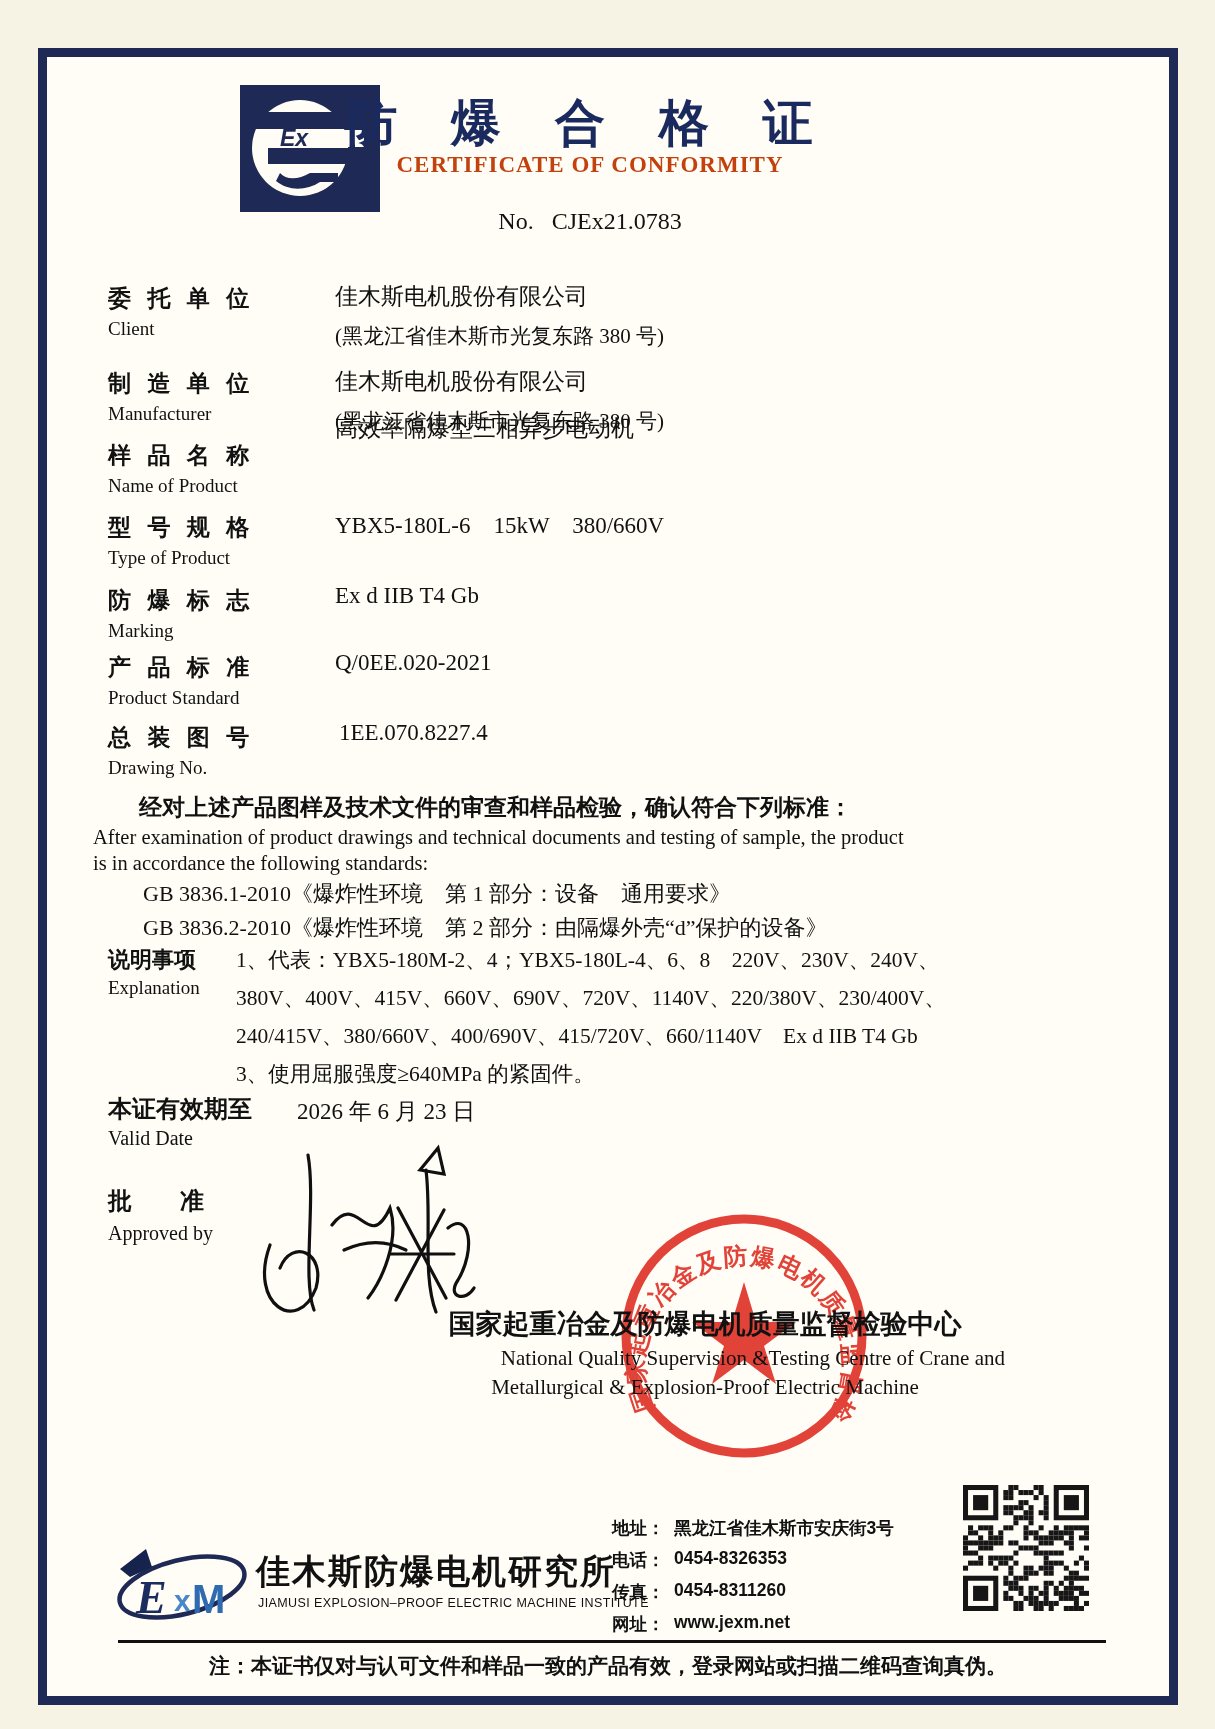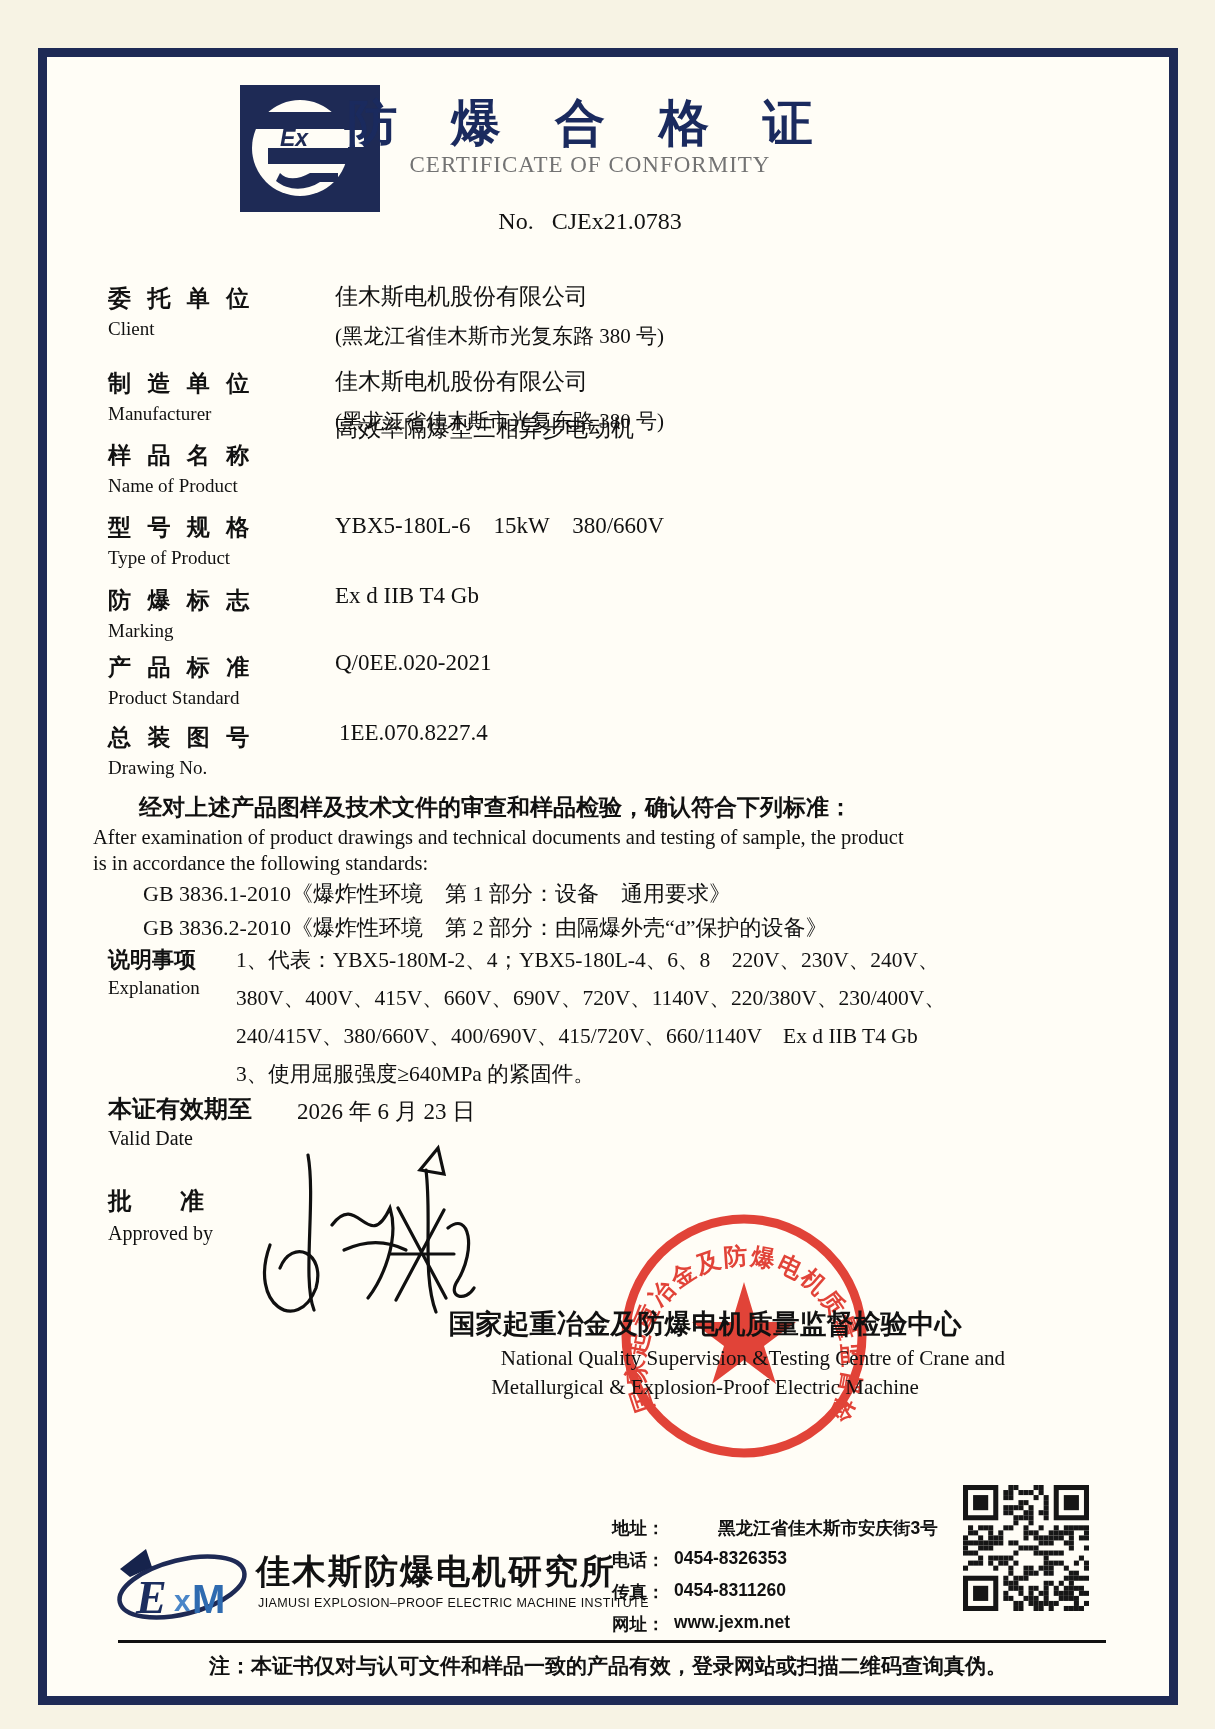--- a/index.html
+++ b/index.html
@@ -8,21 +8,21 @@
   .page { position:absolute; inset:0; }
   .frame { position:absolute; left:38px; top:48px; width:1140px; height:1657px;
            border:9px solid #1e2a55; background:#fffdf6; }
   .abs { position:absolute; }
   .cn-bold { font-family:"Liberation Sans", sans-serif; font-weight:bold; }
   .serif { font-family:"Liberation Serif", serif; }
   .title-cn { left:330px; top:90px; width:520px; text-align:center; font-size:50px;
               letter-spacing:20px; color:#1a2a5e; font-weight:bold;
               font-family:"Liberation Sans", sans-serif; }
   .title-en { left:330px; top:152px; width:520px; text-align:center; font-size:23px;
-              font-weight:normal; color:#737373; letter-spacing:1px; }
+              font-weight:bold; color:#c2410c; letter-spacing:1px; }
   .cert-no { left:330px; top:208px; width:520px; text-align:center; font-size:24px; }
   .field-label { font-size:23px; letter-spacing:5px; }
   .field-en { font-size:19px; margin-top:4px; letter-spacing:0; }
   .field-value { font-size:23px; font-weight:500; }
   .field-note { font-size:21px; margin-top:10px; }
   .stmt-cn { font-size:23px;margin-left:44px; }
   .stmt-en { font-size:20.5px; }
   .std-line { font-size:22px; }
   .expl-lines div { font-size:21.5px; line-height:38px; }
   .sig-svg path { fill:none; stroke:#101010; stroke-width:3.2; stroke-linecap:round; }
@@ -400,21 +400,21 @@
     </g>
     <polygon points="10,26 36,6 42,24 20,34" fill="#16234c"></polygon>
     <text x="26" y="70" font-size="46" font-weight="bold" fill="#1b2d5e" font-family="Liberation Serif, serif" font-style="italic">E</text>
     <text x="64" y="68" font-size="30" font-weight="bold" fill="#4a86c8" font-family="Liberation Sans, sans-serif">x</text>
     <text x="82" y="70" font-size="40" font-weight="bold" fill="#2f6bb0" font-family="Liberation Sans, sans-serif">M</text>
   </svg>
   <div class="abs cn-bold" style="left:256px; top:1549px; font-size:34px; letter-spacing:2px;">佳木斯防爆电机研究所</div>
   <div class="abs" style="left:258px; top:1596px; font-size:12.5px; font-family:'Liberation Sans', sans-serif; letter-spacing:0.4px;">JIAMUSI EXPLOSION–PROOF ELECTRIC MACHINE INSTITUTE</div>
 
   <div class="abs" style="left:612px; top:1516px;">
-    <div class="contact-row" style="margin-bottom:8px;gap:44px;">
+    <div class="contact-row" style="margin-bottom:8px;">
       <span class="lab">地址：</span>
       <span>黑龙江省佳木斯市安庆街3号</span>
     </div>
     <div class="contact-row" style="margin-bottom:8px;">
       <span class="lab">电话：</span>
       <span>0454-8326353</span>
     </div>
     <div class="contact-row" style="margin-bottom:8px;">
       <span class="lab">传真：</span>
       <span>0454-8311260</span>

